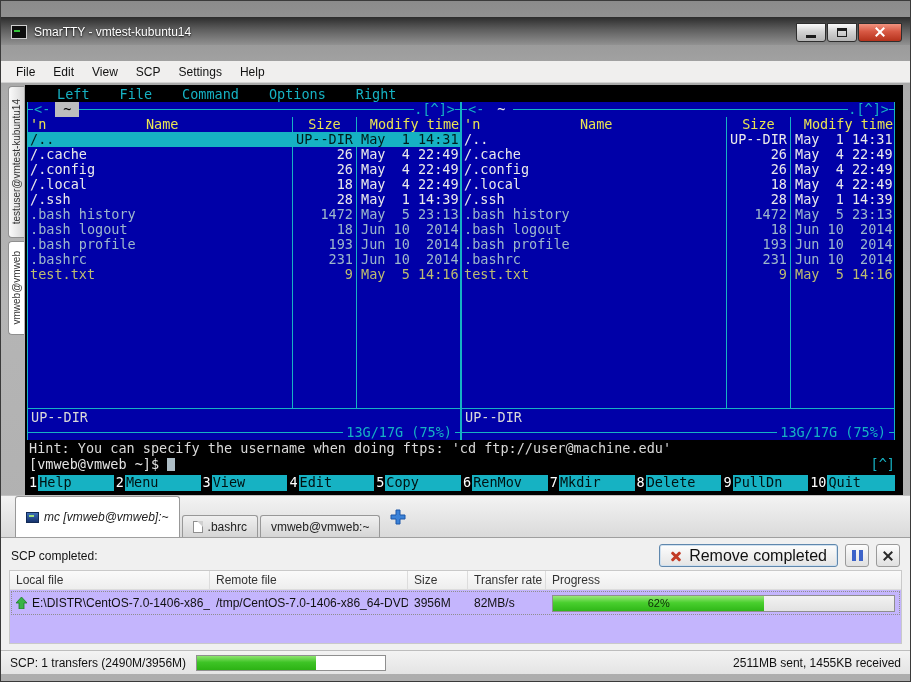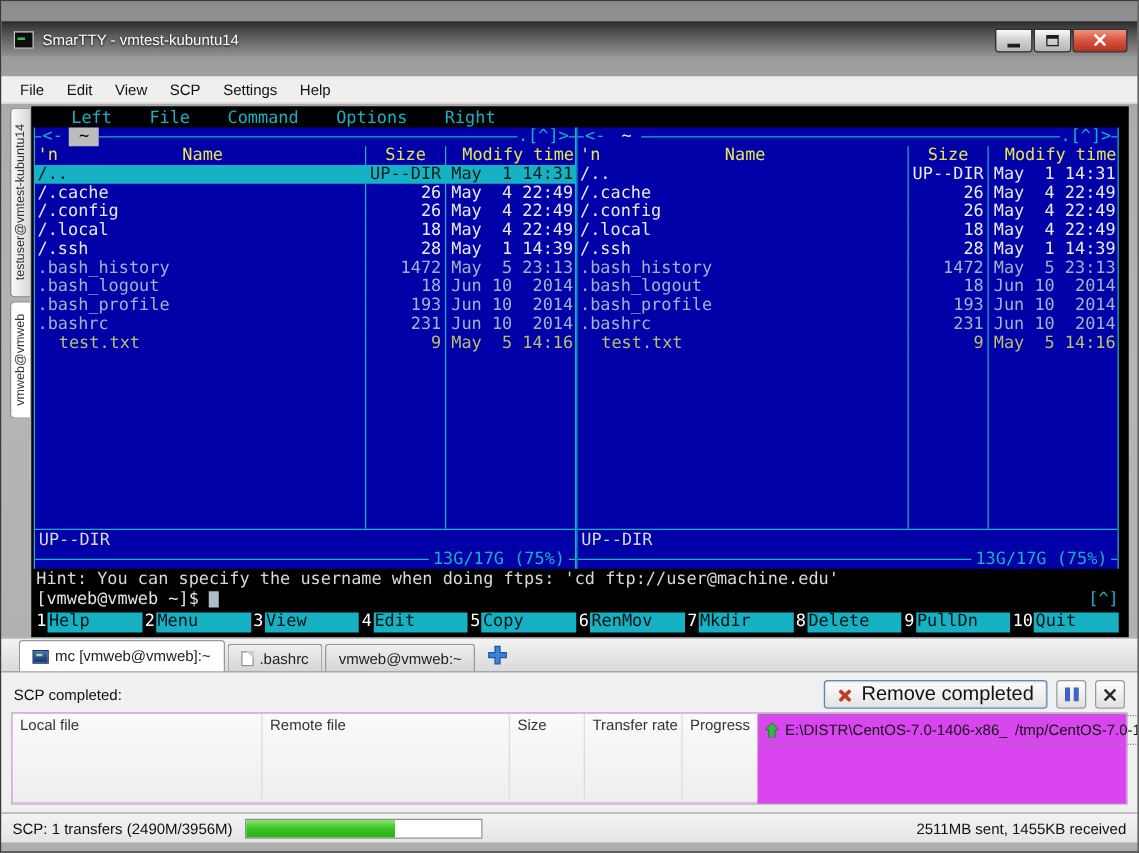--- a/index.html
+++ b/index.html
@@ -53,58 +53,58 @@
 .c-time{flex:0 0 104px;border-left:1px solid var(--mc_cyan);display:flex;align-items:center;padding-left:4px;}
 .p-head{color:var(--mc_yellow);}
 .p-head .c-name{justify-content:space-between;}
 .h-sp{width:14px;}
 .p-head .c-size{justify-content:center;padding-right:0;}
 .p-head .c-time{justify-content:center;padding-left:12px;}
 .p-rows{flex:1;display:flex;flex-direction:column;min-height:0;}
 .fillrow{flex:1 1 auto;}
 .t-dir{color:var(--mc_white);}
 .t-file{color:var(--mc_file);}
-.t-special{color:var(--mc_special);margin-left:17px;}
+.t-special{color:var(--mc_special);}
 .row.selected{background:var(--mc_cyan);color:#001c1c;}
 .p-mini{flex:0 0 17px;border-top:1px solid var(--mc_cyan);display:flex;align-items:center;padding-left:3px;color:#d9d9d9;}
 .p-bottom{flex:0 0 15px;display:flex;align-items:center;color:var(--mc_cyan);white-space:pre;text-align:right;}
 .p-usage{padding:0 3px;}
 .hint{flex:0 0 16px;display:flex;align-items:center;color:#d9d9d9;white-space:pre;padding-left:2px;overflow:hidden;}
 .prompt-line{flex:0 0 16px;display:flex;align-items:center;white-space:pre;padding-left:2px;color:#e3e3e3;}
 .cursor{width:8px;height:13px;background:#aebec6;margin-left:8px;}
 .scrollind{margin-left:auto;color:var(--mc_cyan);}
 .fkeys{flex:0 0 16px;display:flex;margin-top:3px;}
 .fk{flex:1;display:flex;min-width:0;}
 .fk-num{color:#fff;padding:0 1px 0 2px;}
 .fk-label{flex:1;background:var(--mc_cyan);color:#001212;padding-left:1px;overflow:hidden;}
 
 .session-bar{flex:0 0 28px;margin:0 -7px;background:linear-gradient(180deg,#f3f3f3,#dadada);border-top:1px solid #c2c2c2;border-bottom:1px solid #9f9f9f;display:flex;align-items:flex-end;padding:0 8px;}
 .stabs{display:flex;align-items:flex-end;gap:2px;padding-left:6px;}
 .stab{height:22px;display:flex;align-items:center;gap:5px;padding:0 10px;font-size:12px;color:#222;background:linear-gradient(#f0f0f0,#d5d5d5);border:1px solid #989898;border-bottom:none;border-radius:3px 3px 0 0;cursor:default;}
-.stab.active{background:#fff;height:25px;}
+.stab.active{background:#fff;height:41px;font-style:italic;}
 .ic-term{width:13px;height:11px;background:linear-gradient(#3d6fb8,#16336d);border:1px solid #122a55;position:relative;flex:0 0 auto;}
 .ic-term::after{content:"";position:absolute;left:2px;top:2px;width:5px;height:2px;background:#9fe07c;}
 .ic-doc{width:10px;height:12px;background:#fff;border:1px solid #8f8f8f;position:relative;flex:0 0 auto;}
 .ic-doc::after{content:"";position:absolute;right:-1px;top:-1px;border:3px solid;border-color:#d0d0d0 #d0d0d0 transparent transparent;}
 .plus-btn{align-self:center;margin-left:8px;width:20px;height:20px;display:flex;align-items:center;justify-content:center;}
 
 .scp-panel{flex:0 0 112px;margin:0 -7px;background:#f0f0f0;display:flex;flex-direction:column;}
 .scp-head{flex:0 0 32px;display:flex;align-items:center;padding:5px 10px 2px;}
 .scp-title{font-size:12px;color:#111;}
 .scp-actions{margin-left:auto;display:flex;align-items:center;gap:7px;}
 .btn-remove{height:23px;display:flex;align-items:center;gap:7px;padding:0 10px;font-size:16px;color:#111;background:linear-gradient(#fdfdfd,#e4e4e4);border:1px solid #5f87ad;border-radius:3px;box-shadow:inset 0 0 0 1px #cfe0ef;cursor:default;}
 .ic-remove{position:relative;width:12px;height:12px;}
 .ic-remove::before,.ic-remove::after{content:"";position:absolute;left:0;top:5px;width:12px;height:3px;background:var(--close_red);border-radius:1px;}
 .ic-remove::before{transform:rotate(45deg);} .ic-remove::after{transform:rotate(-45deg);}
 .sq-btn{width:24px;height:23px;background:linear-gradient(#fdfdfd,#e0e0e0);border:1px solid #9a9a9a;border-radius:3px;display:flex;align-items:center;justify-content:center;cursor:default;}
 .ic-pause{width:11px;height:11px;border-left:4px solid #3d63c9;border-right:4px solid #3d63c9;}
 .ic-xdark{position:relative;width:12px;height:12px;}
 .ic-xdark::before,.ic-xdark::after{content:"";position:absolute;left:0;top:5px;width:12px;height:2px;background:#2a2a2a;}
 .ic-xdark::before{transform:rotate(45deg);} .ic-xdark::after{transform:rotate(-45deg);}
-.t-wrap{flex:1;margin:0 8px 6px;background:#d946ef;border:1px solid #c9c9c9;display:flex;min-height:0;}
+.t-wrap{flex:1;margin:0 8px 6px;background:#c4b5fd;border:1px solid #c9c9c9;display:flex;flex-direction:column;min-height:0;}
 .t-head{flex:0 0 19px;display:flex;background:linear-gradient(#fafafa,#eeeeee);border-bottom:1px solid #dcdcdc;font-size:12px;color:#333;}
 .th{padding:2px 6px;border-right:1px solid #dcdcdc;overflow:hidden;white-space:nowrap;}
 .col-0{flex:0 0 200px;min-width:0;} .col-1{flex:0 0 198px;min-width:0;} .col-2{flex:0 0 60px;} .col-3{flex:0 0 78px;} .col-4{flex:1;border-right:none;min-width:0;}
 .t-body{flex:1;}
 .t-row{display:flex;align-items:center;height:26px;outline:1px dotted #8f8f8f;outline-offset:-2px;font-size:12px;color:#111;}
 .td{padding:0 6px;white-space:nowrap;overflow:hidden;}
 .cell-local{display:flex;align-items:center;gap:5px;}
 .ic-up{display:flex;align-items:center;flex:0 0 auto;}
 .pbar{height:17px;border:1px solid #8f8f8f;background:linear-gradient(#f2f2f2,#e2e2e2);}
 .pfill{height:100%;background:linear-gradient(180deg,#9ae77a,#49cf2e 45%,#2fb718);display:flex;align-items:center;justify-content:center;font-size:11px;color:#0c2a06;}

